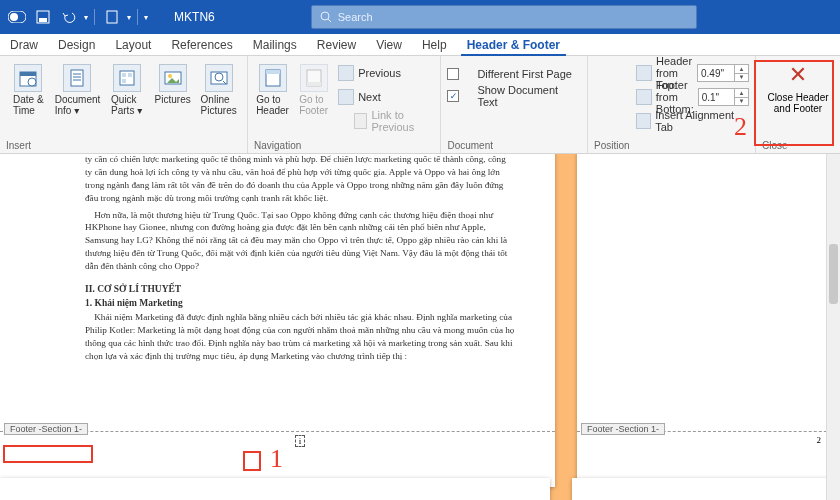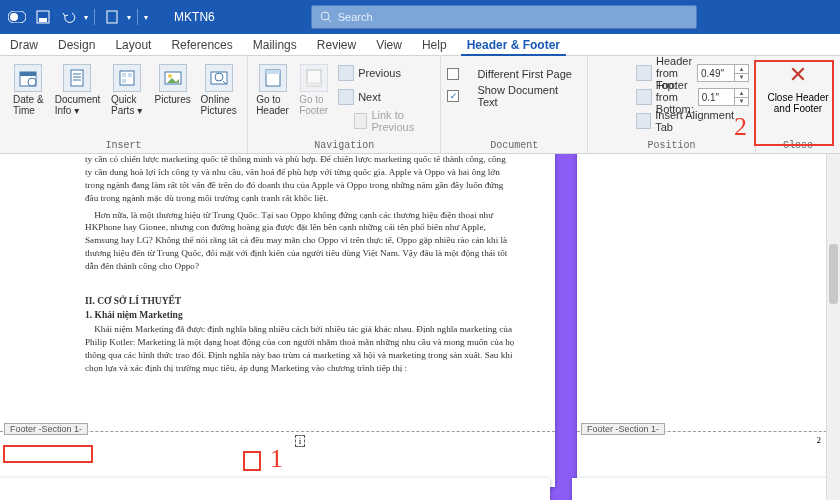--- a/index.html
+++ b/index.html
@@ -81,25 +81,24 @@
     display: flex;
     flex-direction: column;
   }
   .ribbon-group .group-body {
     flex: 1;
     display: flex;
     align-items: flex-start;
     gap: 4px;
   }
   .ribbon-group .group-label {
-    text-align: center;
+    text-align: left;
     font-size: 10px;
     color: #666;
     margin-top: 2px;
-    font-family: Liberation Mono, monospace;
   }
   .big-btn {
     width: 50px;
     display: flex;
     flex-direction: column;
     align-items: center;
     gap: 2px;
     padding-top: 4px;
     cursor: pointer;
   }
@@ -152,21 +151,21 @@
     color: #c0392b;
     font-size: 22px;
     line-height: 26px;
     text-align: center;
   }
   .close-btn .cap { font-size: 10px; text-align: center; line-height: 1.1; }
   
   .doc-area {
     position: relative;
     height: calc(500px - 34px - 22px - 98px);
-    background: #8b5cf6;
+    background: #fdba74;
     overflow: hidden;
     padding: 0 0 0 0;
     display: flex;
     gap: 22px;
     padding-left: 0;
   }
   .page {
     position: relative;
     background: #fff;
     box-shadow: 0 1px 4px rgba(0,0,0,0.3);
@@ -456,21 +455,21 @@
     </div>
     <div class="group-label">Close</div>
   </div>
 </div>
 
 <div class="doc-area">
   <div class="page left">
     <div class="page-content">
       <p>ty cần có chiến lược marketing quốc tế thông minh và phù hợp. Để chiến lược marketing quốc tế thành công, công ty cần dung hoà lợi ích công ty và nhu cầu, văn hoá để phù hợp với từng quốc gia. Apple và Oppo và hai ông lớn trong ngành đang làm rất tốt vấn đề trên do đó doanh thu của Apple và Oppo trong những năm gần đây luôn đứng đầu trong ngành mặc dù trong môi trường cạnh tranh rất khốc liệt.</p>
       <p style="margin-top:4px">&nbsp;&nbsp;&nbsp;&nbsp;Hơn nữa,  là một thương hiệu từ Trung Quốc. Tại sao Oppo không đứng cạnh các thương hiệu điện thoại như HKPhone hay Gionee, nhưng con đường hoàng gia được đặt lên bên cạnh những cái tên phổ biến như Apple, Samsung hay LG? Không thể nói rằng tất cả đều may mắn cho Oppo vì trên thực tế, Oppo gặp nhiều rào cản khi là thương hiệu đến từ Trung Quốc, đối mặt với định kiến của người tiêu dùng Việt Nam. Vậy đâu là một động thái tốt dẫn đến thành công cho Oppo?</p>
-      <p class="bold" style="margin-top:22px">II. CƠ SỞ LÍ THUYẾT</p>
+      <p class="bold" style="margin-top:10px">II. CƠ SỞ LÍ THUYẾT</p>
       <p class="bold">1. Khái niệm Marketing</p>
       <p>&nbsp;&nbsp;&nbsp;&nbsp;Khái niệm Marketing đã được định nghĩa bằng nhiều cách bởi nhiều tác giả khác nhau. Định nghĩa marketing của Philip Kotler: Marketing là một dạng hoạt động của con người nhằm thoả mãn những nhu cầu và mong muốn của họ thông qua các hình thức trao đổi. Định nghĩa này bao trùm cả marketing xã hội và marketing trong sản xuất. Sau khi chọn lựa và xác định thị trường mục tiêu, áp dụng Marketing vào chương trình tiếp thị :</p>
     </div>
     <div class="footer-area">
       <div class="footer-tag">Footer -Section 1-</div>
       <span class="pagenum center">
         <span class="cursor-box">i</span>
       </span>
     </div>
   </div>

